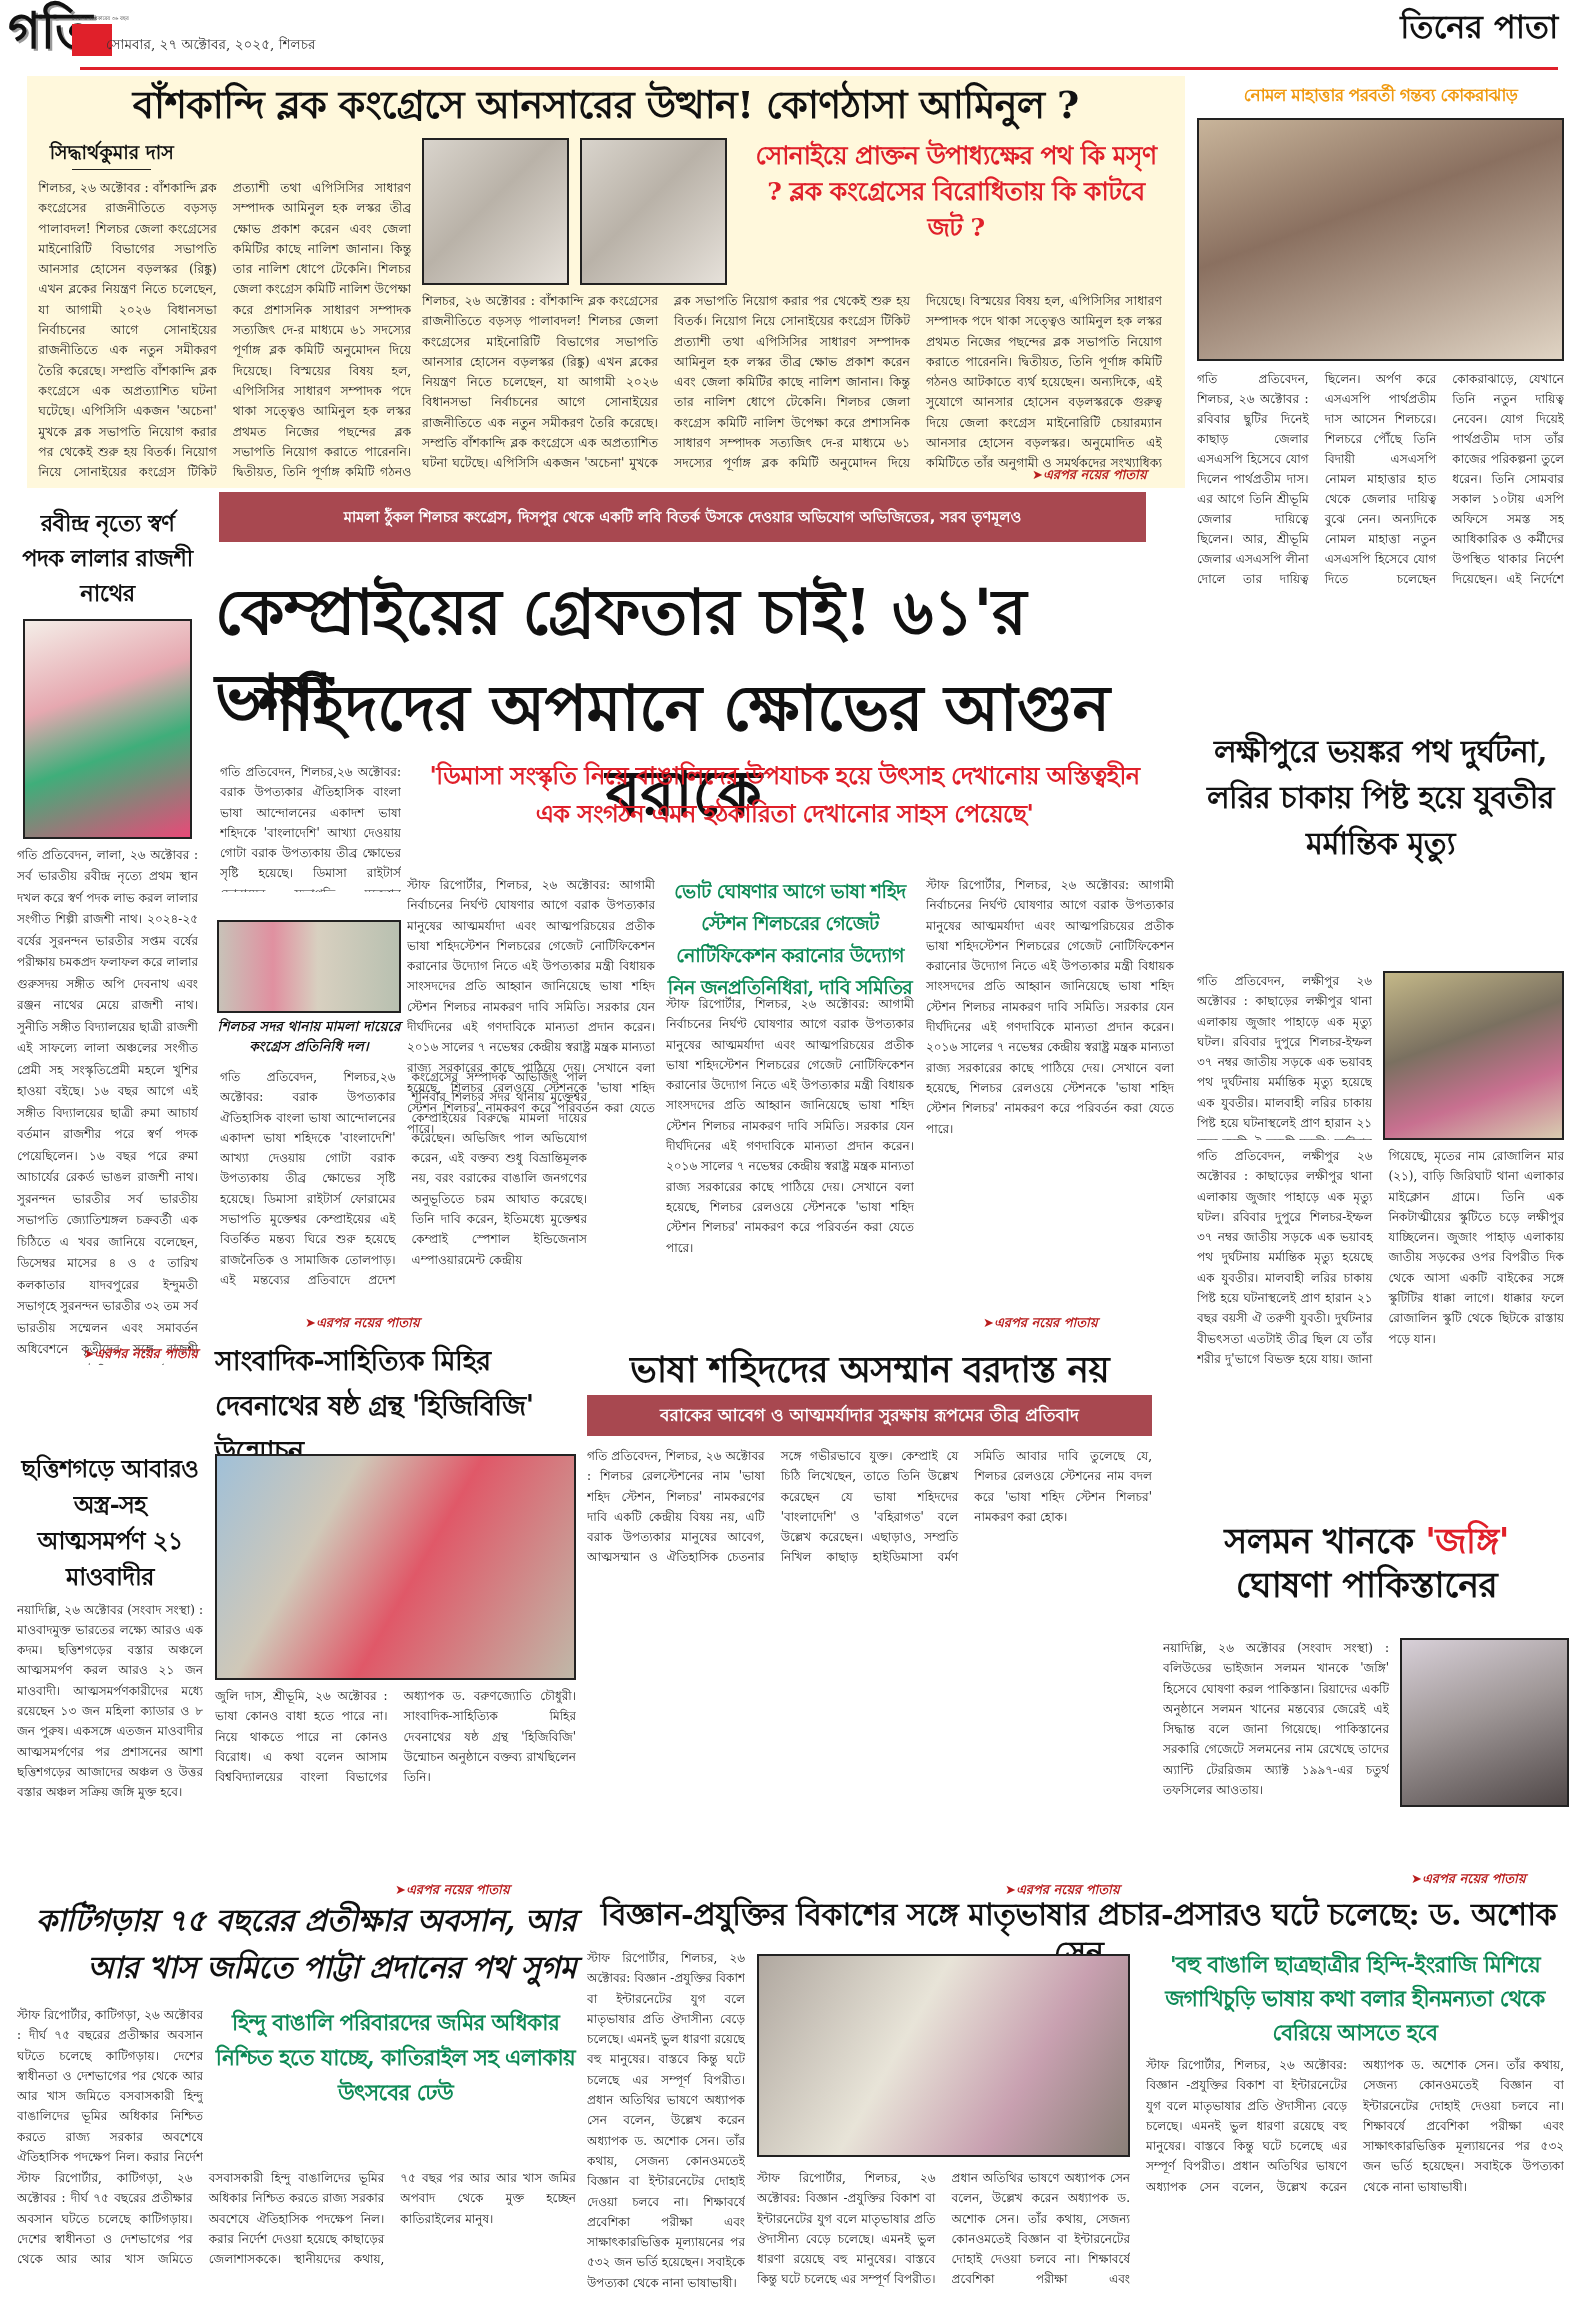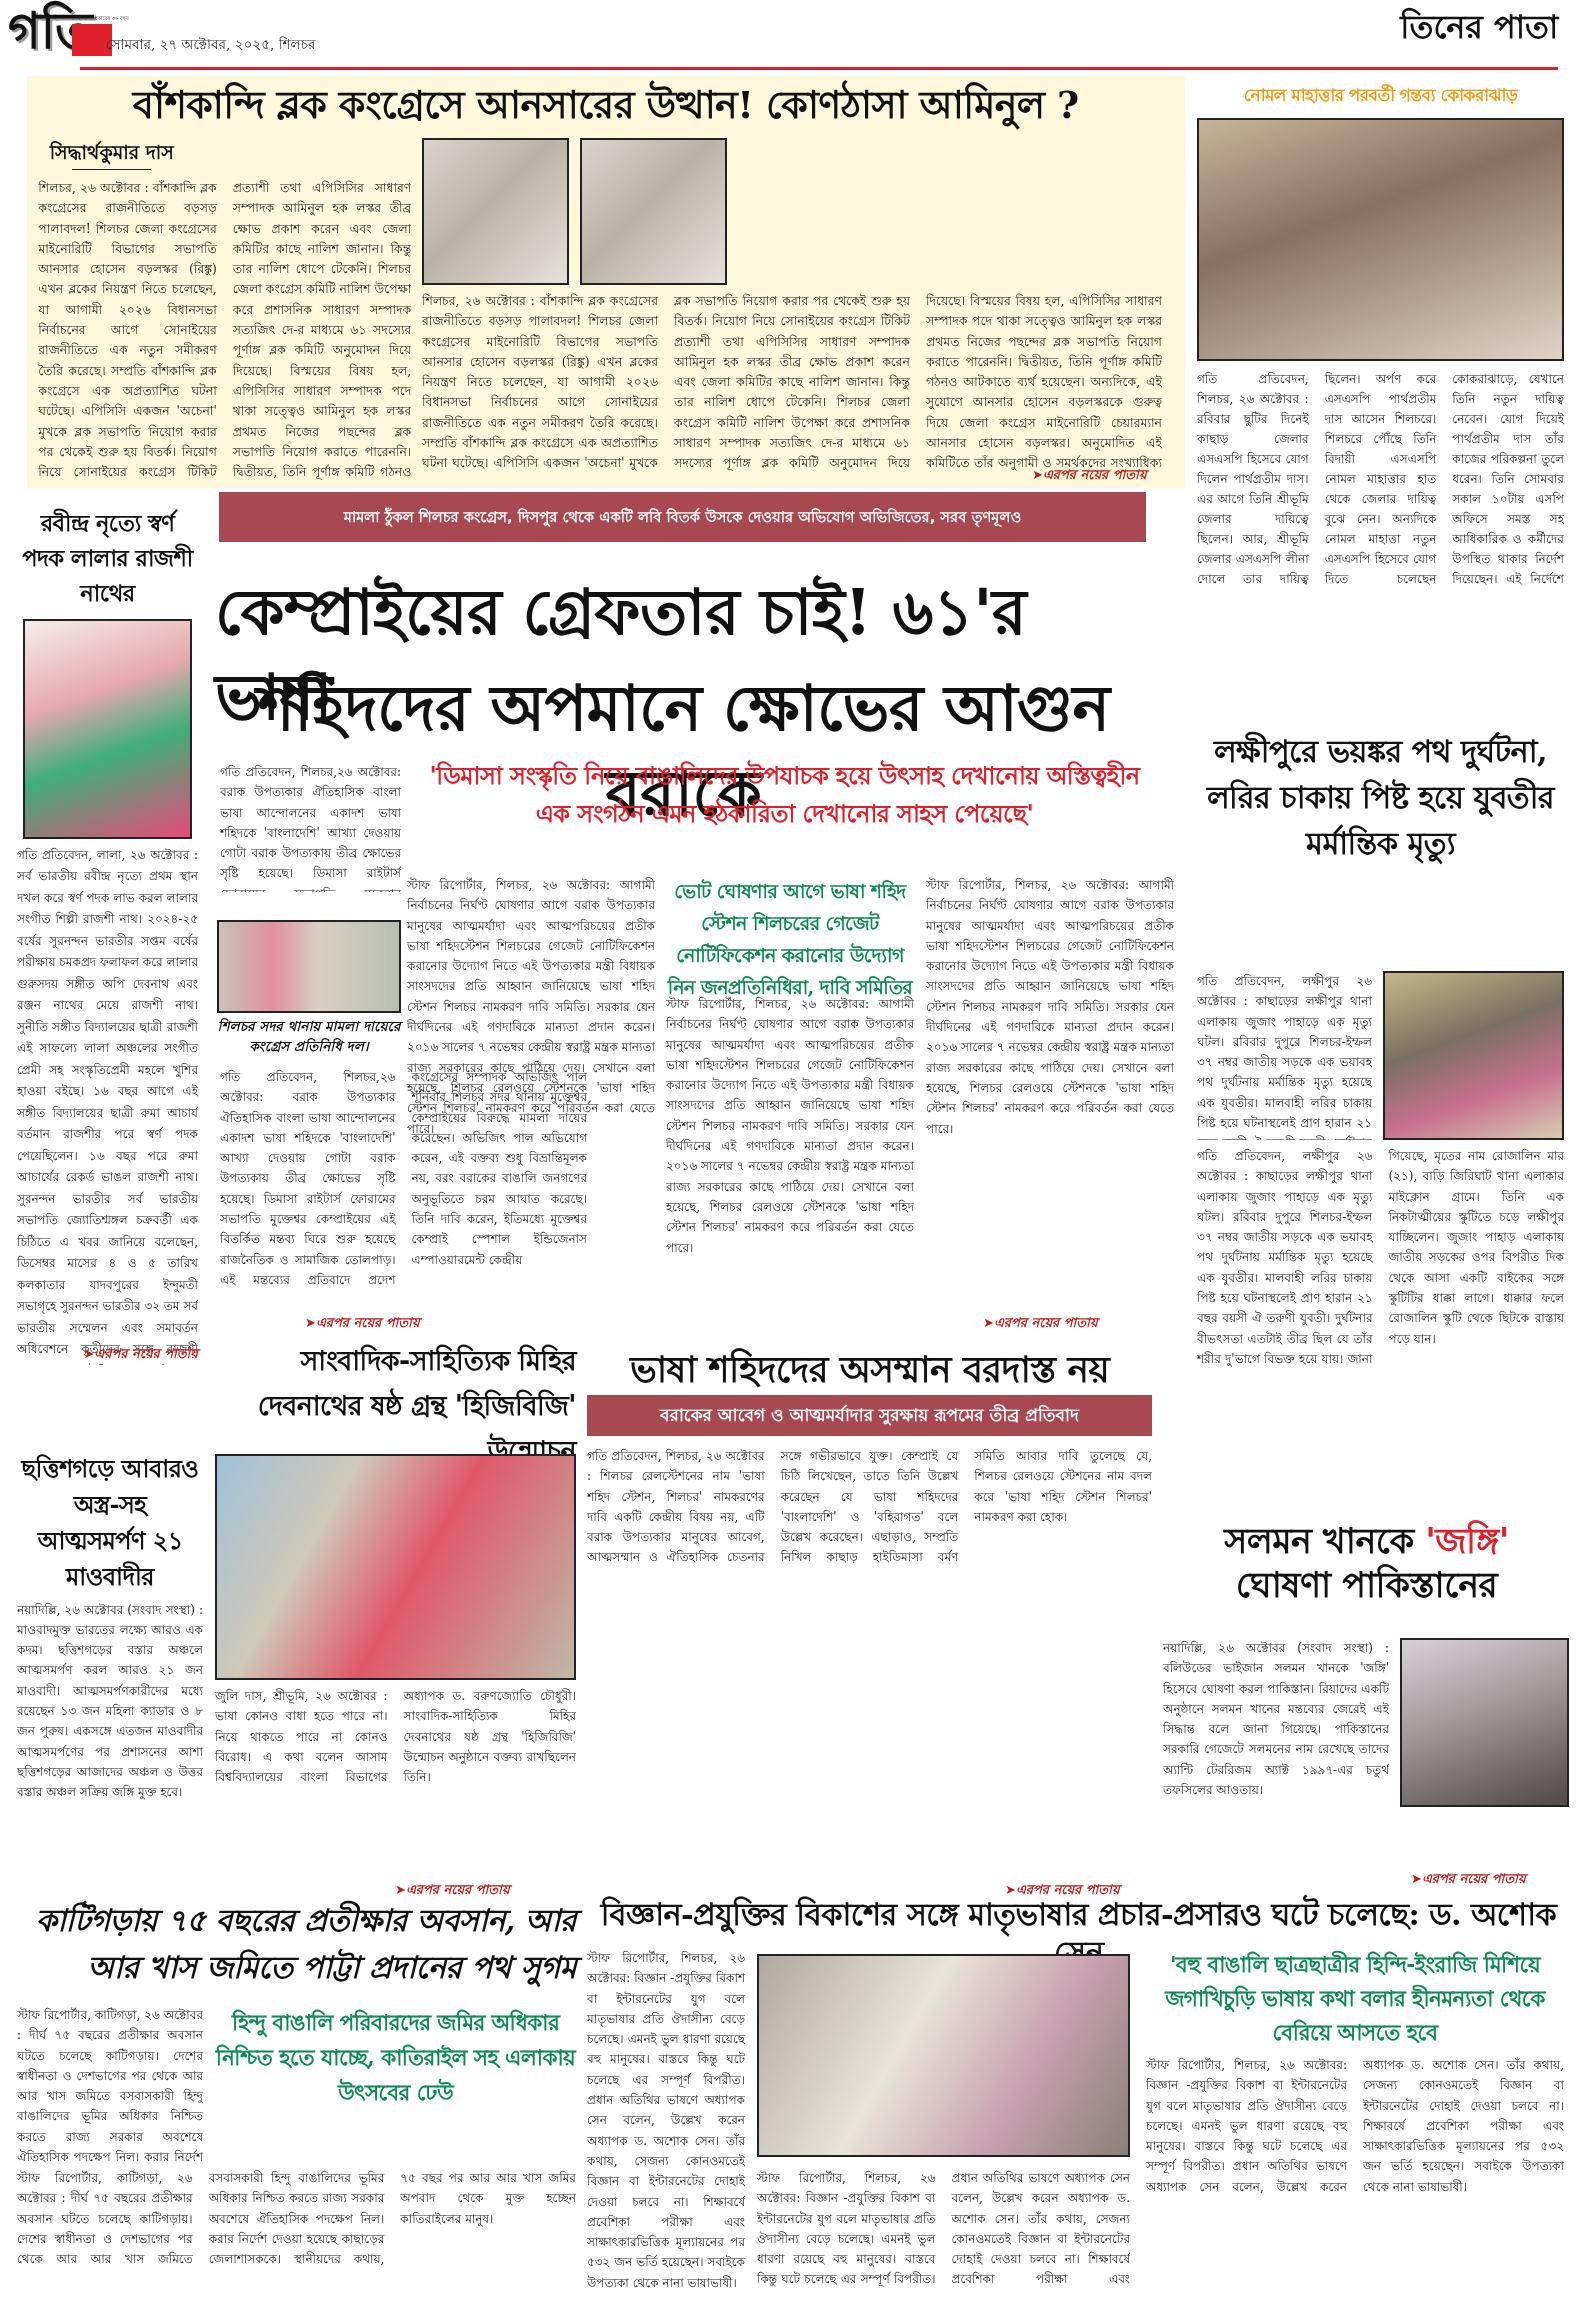--- a/index.html
+++ b/index.html
@@ -31,20 +31,21 @@
   <div class="abs" style="left:80px;top:67px;width:1478px;height:3.4px;background:#e0202a;"></div>
 </div>
 
 <div class="abs" style="left:27px;top:76px;width:1158px;height:412px;background:#fff8dc;">
   <div class="abs hl" style="left:11.3px;top:4.5px;width:1135px;text-align:center;font-size:38px;">বাঁশকান্দি ব্লক কংগ্রেসে আনসারের উত্থান! কোণঠাসা আমিনুল ?</div>
   <div class="abs byline" style="left:11.3px;top:62px;width:147px;">সিদ্ধার্থকুমার দাস</div>
   <div class="abs" style="left:45px;top:93px;width:79px;height:1.1px;background:#222;"></div>
   <div class="abs body-txt cols2" style="left:11.3px;top:102px;width:373px;height:305px;overflow:hidden;font-size:12.4px;line-height:20.3px;">শিলচর, ২৬ অক্টোবর : বাঁশকান্দি ব্লক কংগ্রেসের রাজনীতিতে বড়সড় পালাবদল! শিলচর জেলা কংগ্রেসের মাইনোরিটি বিভাগের সভাপতি আনসার হোসেন বড়লস্কর (রিঙ্কু) এখন ব্লকের নিয়ন্ত্রণ নিতে চলেছেন, যা আগামী ২০২৬ বিধানসভা নির্বাচনের আগে সোনাইয়ের রাজনীতিতে এক নতুন সমীকরণ তৈরি করেছে। সম্প্রতি বাঁশকান্দি ব্লক কংগ্রেসে এক অপ্রত্যাশিত ঘটনা ঘটেছে। এপিসিসি একজন 'অচেনা' মুখকে ব্লক সভাপতি নিয়োগ করার পর থেকেই শুরু হয় বিতর্ক। নিয়োগ নিয়ে সোনাইয়ের কংগ্রেস টিকিট প্রত্যাশী তথা এপিসিসির সাধারণ সম্পাদক আমিনুল হক লস্কর তীব্র ক্ষোভ প্রকাশ করেন এবং জেলা কমিটির কাছে নালিশ জানান। কিন্তু তার নালিশ ধোপে টেকেনি। শিলচর জেলা কংগ্রেস কমিটি নালিশ উপেক্ষা করে প্রশাসনিক সাধারণ সম্পাদক সত্যজিৎ দে-র মাধ্যমে ৬১ সদস্যের পূর্ণাঙ্গ ব্লক কমিটি অনুমোদন দিয়ে দিয়েছে। বিস্ময়ের বিষয় হল, এপিসিসির সাধারণ সম্পাদক পদে থাকা সত্ত্বেও আমিনুল হক লস্কর প্রথমত নিজের পছন্দের ব্লক সভাপতি নিয়োগ করাতে পারেননি। দ্বিতীয়ত, তিনি পূর্ণাঙ্গ কমিটি গঠনও আটকাতে ব্যর্থ হয়েছেন। অন্যদিকে, এই সুযোগে আনসার হোসেন বড়লস্করকে গুরুত্ব দিয়ে জেলা কংগ্রেস মাইনোরিটি চেয়ারম্যান আনসার হোসেন বড়লস্কর। অনুমোদিত এই কমিটিতে তাঁর অনুগামী ও সমর্থকদের সংখ্যাধিক্য চোখে পড়ার মতো। রাজনৈতিক মহলের মতে, ব্লক কমিটিতে আনসারের এই শক্তিশালী প্রভাব প্রমাণ করে যে জেলা কংগ্রেস কমিটির কাছে তিনিই অগ্রাধিকার পাচ্ছেন। ২০২৬ সালের বিধানসভা নির্বাচনের প্রাক্কালে বাঁশকান্দি ব্লক কংগ্রেসে আনসার হোসেন বড়লস্করের এই অপ্রত্যাশিত উত্থান সোনাইয়ের রাজনৈতিক পটভূমিতে এক গভীর তাৎপর্য বহন করছে। আমিনুল হক লস্করের কোণঠাসা হওয়া এবং নিজের হাতে রাশ যাওয়া, সব মিলিয়ে সোনাইয়ে কংগ্রেসের অন্দরমহলে এখন চাপা উত্তেজনা! প্রাক্তন উপাধ্যক্ষ এবং বিজেপি ছেড়ে কংগ্রেসে যোগ দেওয়া আমিনুল হক লস্করকে ঘিরে সোনাইয়ের রাজনীতিতে এখন</div>
   <div class="abs photo" style="left:395px;top:62px;width:147px;height:147px;"></div>
   <div class="abs photo" style="left:553px;top:62px;width:147px;height:147px;"></div>
+  <div class="abs hl red" style="left:723px;top:62px;width:412px;text-align:center;font-size:25px;line-height:36px;">সোনাইয়ে প্রাক্তন উপাধ্যক্ষের পথ কি মসৃণ ? ব্লক কংগ্রেসের বিরোধিতায় কি কাটবে জট ?</div>
   <div class="abs body-txt cols3" style="left:395px;top:215px;width:740px;height:186px;overflow:hidden;font-size:12.4px;line-height:20.3px;">শিলচর, ২৬ অক্টোবর : বাঁশকান্দি ব্লক কংগ্রেসের রাজনীতিতে বড়সড় পালাবদল! শিলচর জেলা কংগ্রেসের মাইনোরিটি বিভাগের সভাপতি আনসার হোসেন বড়লস্কর (রিঙ্কু) এখন ব্লকের নিয়ন্ত্রণ নিতে চলেছেন, যা আগামী ২০২৬ বিধানসভা নির্বাচনের আগে সোনাইয়ের রাজনীতিতে এক নতুন সমীকরণ তৈরি করেছে। সম্প্রতি বাঁশকান্দি ব্লক কংগ্রেসে এক অপ্রত্যাশিত ঘটনা ঘটেছে। এপিসিসি একজন 'অচেনা' মুখকে ব্লক সভাপতি নিয়োগ করার পর থেকেই শুরু হয় বিতর্ক। নিয়োগ নিয়ে সোনাইয়ের কংগ্রেস টিকিট প্রত্যাশী তথা এপিসিসির সাধারণ সম্পাদক আমিনুল হক লস্কর তীব্র ক্ষোভ প্রকাশ করেন এবং জেলা কমিটির কাছে নালিশ জানান। কিন্তু তার নালিশ ধোপে টেকেনি। শিলচর জেলা কংগ্রেস কমিটি নালিশ উপেক্ষা করে প্রশাসনিক সাধারণ সম্পাদক সত্যজিৎ দে-র মাধ্যমে ৬১ সদস্যের পূর্ণাঙ্গ ব্লক কমিটি অনুমোদন দিয়ে দিয়েছে। বিস্ময়ের বিষয় হল, এপিসিসির সাধারণ সম্পাদক পদে থাকা সত্ত্বেও আমিনুল হক লস্কর প্রথমত নিজের পছন্দের ব্লক সভাপতি নিয়োগ করাতে পারেননি। দ্বিতীয়ত, তিনি পূর্ণাঙ্গ কমিটি গঠনও আটকাতে ব্যর্থ হয়েছেন। অন্যদিকে, এই সুযোগে আনসার হোসেন বড়লস্করকে গুরুত্ব দিয়ে জেলা কংগ্রেস মাইনোরিটি চেয়ারম্যান আনসার হোসেন বড়লস্কর। অনুমোদিত এই কমিটিতে তাঁর অনুগামী ও সমর্থকদের সংখ্যাধিক্য চোখে পড়ার মতো। রাজনৈতিক মহলের মতে, ব্লক কমিটিতে আনসারের এই শক্তিশালী প্রভাব প্রমাণ করে যে জেলা কংগ্রেস কমিটির কাছে তিনিই অগ্রাধিকার পাচ্ছেন। ২০২৬ সালের বিধানসভা নির্বাচনের প্রাক্কালে বাঁশকান্দি ব্লক কংগ্রেসে আনসার হোসেন বড়লস্করের এই অপ্রত্যাশিত উত্থান সোনাইয়ের রাজনৈতিক পটভূমিতে এক গভীর তাৎপর্য বহন করছে। আমিনুল হক লস্করের কোণঠাসা হওয়া এবং নিজের হাতে রাশ যাওয়া, সব মিলিয়ে সোনাইয়ে কংগ্রেসের অন্দরমহলে এখন চাপা উত্তেজনা! প্রাক্তন উপাধ্যক্ষ এবং বিজেপি ছেড়ে কংগ্রেসে যোগ দেওয়া আমিনুল হক লস্করকে ঘিরে সোনাইয়ের রাজনীতিতে এখন</div>
   <div class="abs cont" style="left:1005px;top:389px;">➤<span>এরপর নয়ের পাতায়</span></div>
 </div>
 
 <div class="abs" style="left:1197px;top:82px;width:367px;height:638px;">
   <div class="hl orange" style="font-size:17px;text-align:center;margin-top:3.4px;">নোমল মাহাত্তার পরবর্তী গন্তব্য কোকরাঝাড়</div>
   <div class="photo" style="margin-top:11.3px;width:367px;height:243px;background:linear-gradient(160deg,#c8b49a,#8a7060 40%,#e0d4c4);"></div>
   <div class="body-txt cols3" style="margin-top:8px;height:237px;overflow:hidden;font-size:12px;line-height:20px;">গতি প্রতিবেদন, শিলচর, ২৬ অক্টোবর : রবিবার ছুটির দিনেই কাছাড় জেলার এসএসপি হিসেবে যোগ দিলেন পার্থপ্রতীম দাস। এর আগে তিনি শ্রীভূমি জেলার দায়িত্বে ছিলেন। আর, শ্রীভূমি জেলার এসএসপি লীনা দোলে তার দায়িত্ব ছিলেন। অর্পণ করে এসএসপি পার্থপ্রতীম দাস আসেন শিলচরে। শিলচরে পৌঁছে তিনি বিদায়ী এসএসপি নোমল মাহাত্তার হাত থেকে জেলার দায়িত্ব বুঝে নেন। অন্যদিকে নোমল মাহাত্তা নতুন এসএসপি হিসেবে যোগ দিতে চলেছেন কোকরাঝাড়ে, যেখানে তিনি নতুন দায়িত্ব নেবেন। যোগ দিয়েই পার্থপ্রতীম দাস তাঁর কাজের পরিকল্পনা তুলে ধরেন। তিনি সোমবার সকাল ১০টায় এসপি অফিসে সমস্ত সহ আধিকারিক ও কর্মীদের উপস্থিত থাকার নির্দেশ দিয়েছেন। এই নির্দেশে বোঝা যাচ্ছে যে তিনি জেলার আইন-শৃঙ্খলা পরিস্থিতি এবং প্রশাসনিক কাজ নিয়ে তিনি প্রথম দিন থেকেই মনোযোগ দিতে চান।</div>
 </div>
 
@@ -71,21 +72,21 @@
 <div class="abs body-txt" style="left:926px;top:875px;width:248px;height:440px;overflow:hidden;font-size:12px;line-height:20.3px;">স্টাফ রিপোর্টার, শিলচর, ২৬ অক্টোবর: আগামী নির্বাচনের নির্ঘণ্ট ঘোষণার আগে বরাক উপত্যকার মানুষের আত্মমর্যাদা এবং আত্মপরিচয়ের প্রতীক ভাষা শহিদস্টেশন শিলচরের গেজেট নোটিফিকেশন করানোর উদ্যোগ নিতে এই উপত্যকার মন্ত্রী বিধায়ক সাংসদদের প্রতি আহ্বান জানিয়েছে ভাষা শহিদ স্টেশন শিলচর নামকরণ দাবি সমিতি। সরকার যেন দীর্ঘদিনের এই গণদাবিকে মান্যতা প্রদান করেন। ২০১৬ সালের ৭ নভেম্বর কেন্দ্রীয় স্বরাষ্ট্র মন্ত্রক মান্যতা রাজ্য সরকারের কাছে পাঠিয়ে দেয়। সেখানে বলা হয়েছে, শিলচর রেলওয়ে স্টেশনকে 'ভাষা শহিদ স্টেশন শিলচর' নামকরণ করে পরিবর্তন করা যেতে পারে।</div>
 <div class="abs cont" style="left:983px;top:1313px;">➤<span>এরপর নয়ের পাতায়</span></div>
 
 <div class="abs" style="left:1197px;top:728px;width:367px;height:779px;">
   <div class="hl" style="font-size:30.5px;line-height:46px;text-align:center;">লক্ষীপুরে ভয়ঙ্কর পথ দুর্ঘটনা, লরির চাকায় পিষ্ট হয়ে যুবতীর মর্মান্তিক মৃত্যু</div>
   <div class="photo" style="position:absolute;left:186px;top:243px;width:181px;height:169px;background:linear-gradient(160deg,#c4b888,#7a7060 40%,#c87090 70%,#d8ccb0);"></div>
   <div class="body-txt" style="position:absolute;left:0;top:243px;width:175px;height:169px;overflow:hidden;font-size:12px;line-height:20.3px;">গতি প্রতিবেদন, লক্ষীপুর ২৬ অক্টোবর : কাছাড়ের লক্ষীপুর থানা এলাকায় জুজাং পাহাড়ে এক মৃত্যু ঘটল। রবিবার দুপুরে শিলচর-ইম্ফল ৩৭ নম্বর জাতীয় সড়কে এক ভয়াবহ পথ দুর্ঘটনায় মর্মান্তিক মৃত্যু হয়েছে এক যুবতীর। মালবাহী লরির চাকায় পিষ্ট হয়ে ঘটনাস্থলেই প্রাণ হারান ২১ বছর বয়সী ঐ তরুণী যুবতী। দুর্ঘটনার বীভৎসতা এতটাই তীব্র ছিল যে তাঁর শরীর দু'ভাগে বিভক্ত হয়ে যায়। জানা গিয়েছে, মৃতের নাম রোজালিন মার (২১), বাড়ি জিরিঘাট থানা এলাকার মাইক্লোন গ্রামে। তিনি এক নিকটাত্মীয়ের স্কুটিতে চড়ে লক্ষীপুর যাচ্ছিলেন। জুজাং পাহাড় এলাকায় জাতীয় সড়কের ওপর বিপরীত দিক থেকে আসা একটি বাইকের সঙ্গে স্কুটিটির ধাক্কা লাগে। ধাক্কার ফলে রোজালিন স্কুটি থেকে ছিটকে রাস্তায় পড়ে যান।</div>
   <div class="body-txt cols2" style="position:absolute;left:0;top:418px;width:367px;height:350px;overflow:hidden;font-size:12px;line-height:20.3px;">গতি প্রতিবেদন, লক্ষীপুর ২৬ অক্টোবর : কাছাড়ের লক্ষীপুর থানা এলাকায় জুজাং পাহাড়ে এক মৃত্যু ঘটল। রবিবার দুপুরে শিলচর-ইম্ফল ৩৭ নম্বর জাতীয় সড়কে এক ভয়াবহ পথ দুর্ঘটনায় মর্মান্তিক মৃত্যু হয়েছে এক যুবতীর। মালবাহী লরির চাকায় পিষ্ট হয়ে ঘটনাস্থলেই প্রাণ হারান ২১ বছর বয়সী ঐ তরুণী যুবতী। দুর্ঘটনার বীভৎসতা এতটাই তীব্র ছিল যে তাঁর শরীর দু'ভাগে বিভক্ত হয়ে যায়। জানা গিয়েছে, মৃতের নাম রোজালিন মার (২১), বাড়ি জিরিঘাট থানা এলাকার মাইক্লোন গ্রামে। তিনি এক নিকটাত্মীয়ের স্কুটিতে চড়ে লক্ষীপুর যাচ্ছিলেন। জুজাং পাহাড় এলাকায় জাতীয় সড়কের ওপর বিপরীত দিক থেকে আসা একটি বাইকের সঙ্গে স্কুটিটির ধাক্কা লাগে। ধাক্কার ফলে রোজালিন স্কুটি থেকে ছিটকে রাস্তায় পড়ে যান।</div>
 </div>
 
-<div class="abs hl" style="left:215px;top:1338px;width:361px;text-align:right;font-size:27px;line-height:45px;">সাংবাদিক-সাহিত্যিক মিহির দেবনাথের ষষ্ঠ গ্রন্থ 'হিজিবিজি' উন্মোচন</div>
+<div class="abs hl" style="left:215px;top:1338px;width:361px;text-align:left;font-size:27px;line-height:45px;">সাংবাদিক-সাহিত্যিক মিহির দেবনাথের ষষ্ঠ গ্রন্থ 'হিজিবিজি' উন্মোচন</div>
 <div class="abs photo" style="left:215px;top:1454px;width:361px;height:226px;background:linear-gradient(120deg,#a0c0d8,#d0c8b8 30%,#e05868 55%,#c0b8a8);"></div>
 <div class="abs body-txt cols2" style="left:215px;top:1686px;width:361px;height:203px;overflow:hidden;font-size:12px;line-height:20.3px;">জুলি দাস, শ্রীভূমি, ২৬ অক্টোবর : ভাষা কোনও বাধা হতে পারে না। নিয়ে থাকতে পারে না কোনও বিরোধ। এ কথা বলেন আসাম বিশ্ববিদ্যালয়ের বাংলা বিভাগের অধ্যাপক ড. বরুণজ্যোতি চৌধুরী। সাংবাদিক-সাহিত্যিক মিহির দেবনাথের ষষ্ঠ গ্রন্থ 'হিজিবিজি' উন্মোচন অনুষ্ঠানে বক্তব্য রাখছিলেন তিনি।</div>
 <div class="abs cont" style="left:395px;top:1880px;">➤<span>এরপর নয়ের পাতায়</span></div>
 
 <div class="abs hl" style="left:587px;top:1347px;width:565px;text-align:center;font-size:36px;">ভাষা শহিদদের অসম্মান বরদাস্ত নয়</div>
 <div class="abs banner" style="left:587px;top:1395px;width:565px;height:41px;font-size:17px;">বরাকের আবেগ ও আত্মমর্যাদার সুরক্ষায় রূপমের তীব্র প্রতিবাদ</div>
 <div class="abs body-txt cols3" style="left:587px;top:1446px;width:565px;height:440px;overflow:hidden;font-size:12px;line-height:20.3px;">গতি প্রতিবেদন, শিলচর, ২৬ অক্টোবর : শিলচর রেলস্টেশনের নাম 'ভাষা শহিদ স্টেশন, শিলচর' নামকরণের দাবি একটি কেন্দ্রীয় বিষয় নয়, এটি বরাক উপত্যকার মানুষের আবেগ, আত্মসম্মান ও ঐতিহাসিক চেতনার সঙ্গে গভীরভাবে যুক্ত। কেম্প্রাই যে চিঠি লিখেছেন, তাতে তিনি উল্লেখ করেছেন যে ভাষা শহিদদের 'বাংলাদেশি' ও 'বহিরাগত' বলে উল্লেখ করেছেন। এছাড়াও, সম্প্রতি নিখিল কাছাড় হাইডিমাসা বর্মণ সমিতি আবার দাবি তুলেছে যে, শিলচর রেলওয়ে স্টেশনের নাম বদল করে 'ভাষা শহিদ স্টেশন শিলচর' নামকরণ করা হোক।</div>
 <div class="abs cont" style="left:1005px;top:1880px;">➤<span>এরপর নয়ের পাতায়</span></div>
 
 <div class="abs" style="left:17px;top:1451px;width:186px;height:440px;">

